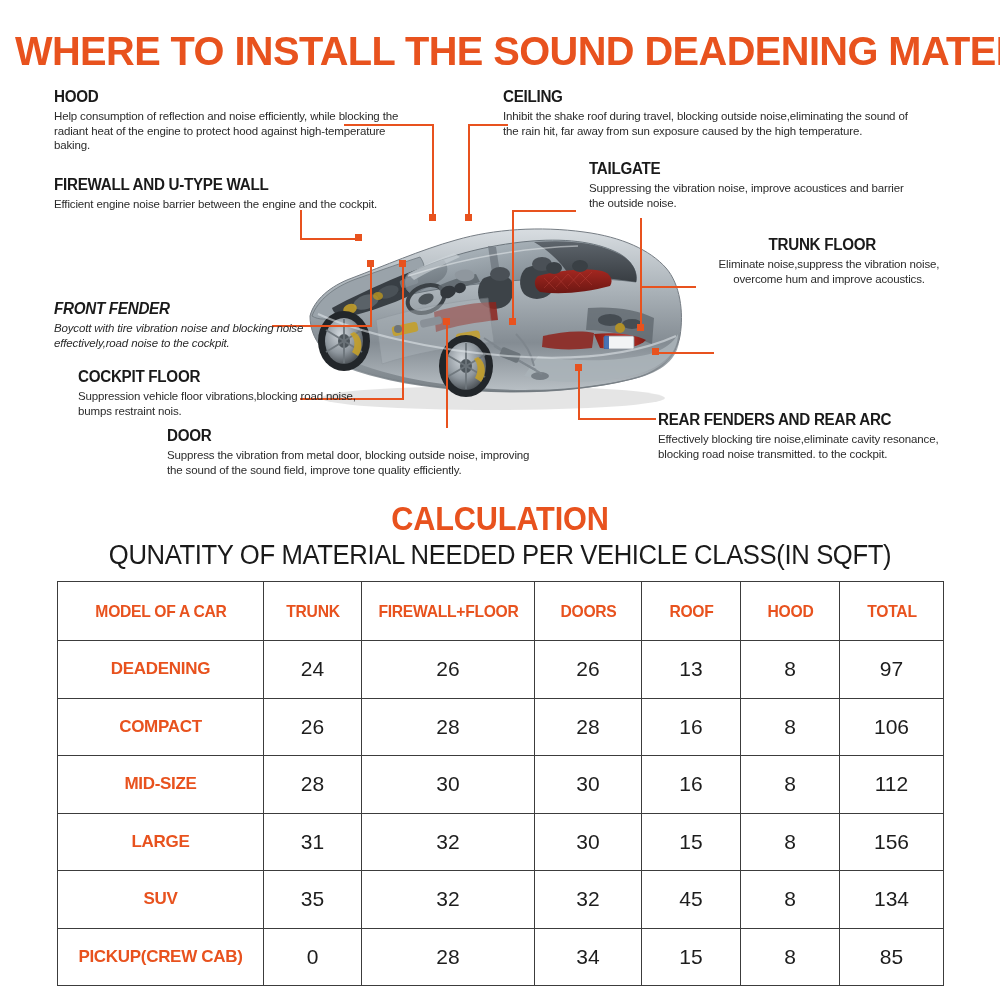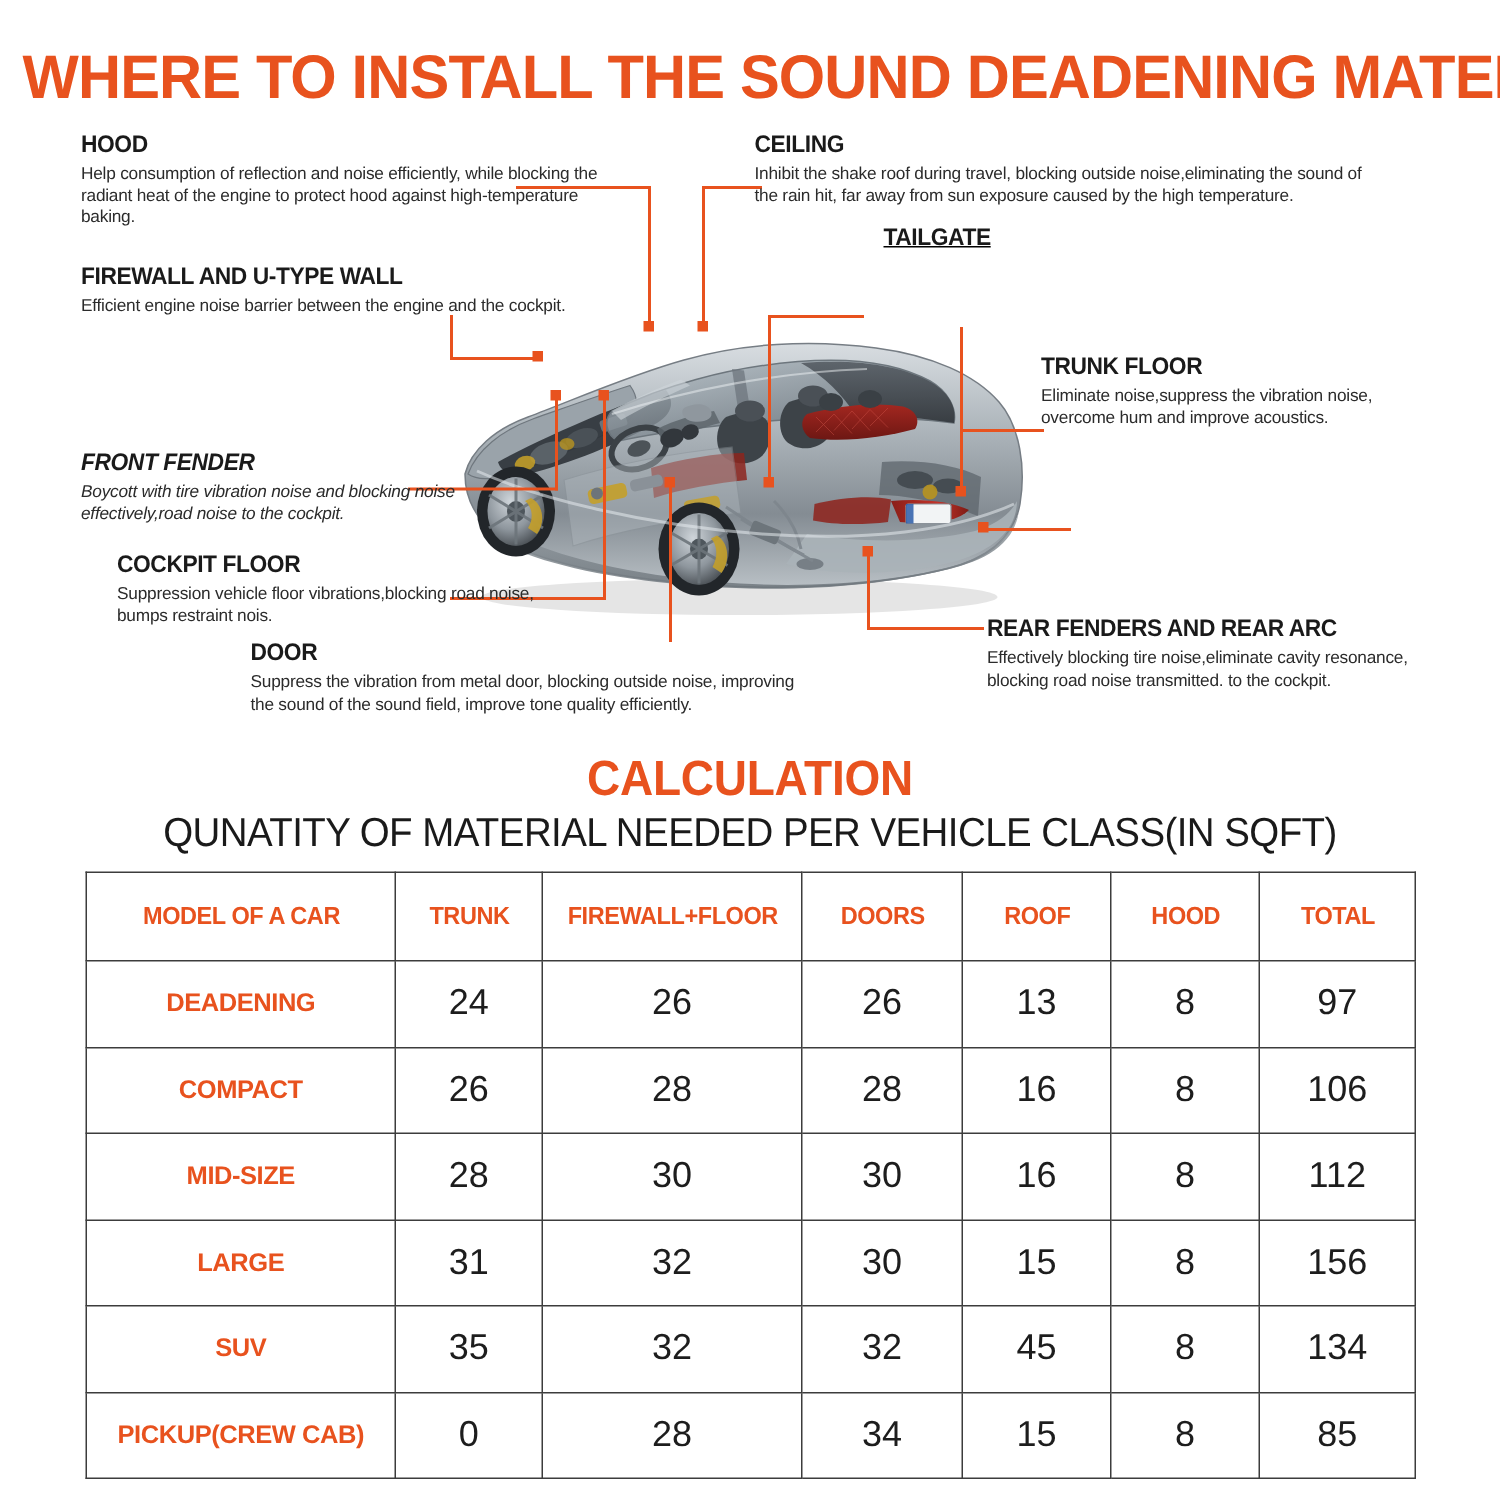--- a/index.html
+++ b/index.html
@@ -109,21 +109,21 @@
   .calc-table thead th {
     height: 58px;
     color: #E8521E;
     font-weight: bold;
     font-size: 16.5px;
     letter-spacing: -0.3px;
     transform: scaleX(0.95);
   }
   .calc-table tbody td {
     height: 56.5px;
-    font-size: 24px;
+    font-size: 21px;
     color: #1d1d1d;
     font-weight: normal;
   }
   .calc-table tbody td.model-cell {
     color: #E8521E;
     font-weight: bold;
     font-size: 17px;
     letter-spacing: -0.3px;
   }
   .c0 { width: 206px; }
@@ -369,25 +369,26 @@
   <div class="callout" style="left:167px; top:427px; width:380px;">
     <div class="c-title">DOOR</div>
     <div class="c-body">Suppress the vibration from metal door, blocking outside noise, improving the sound of the sound field, improve tone quality efficiently.</div>
   </div>
 
   <div class="callout" style="left:503px; top:88px; width:422px;">
     <div class="c-title">CEILING</div>
     <div class="c-body">Inhibit the shake roof during travel, blocking outside noise,eliminating the sound of the rain hit, far away from sun exposure caused by the high temperature.</div>
   </div>
 
-  <div class="callout" style="left:589px; top:150px; width:330px;text-decoration:underline;">
+  <div class="callout" style="left:589px; top:160px; width:330px;">
     <div class="c-title">TAILGATE</div>
-  </div>
-
-  <div class="callout" style="left:694px; top:236px; width:270px;">
+    <div class="c-body">Suppressing the vibration noise, improve acoustices and barrier the outside noise.</div>
+  </div>
+
+  <div class="callout" style="left:694px; top:236px; width:270px;text-align:center;">
     <div class="c-title">TRUNK FLOOR</div>
     <div class="c-body">Eliminate noise,suppress the vibration noise, overcome hum and improve acoustics.</div>
   </div>
 
   <div class="callout" style="left:658px; top:411px; width:310px;">
     <div class="c-title">REAR FENDERS AND REAR ARC</div>
     <div class="c-body">Effectively blocking tire noise,eliminate cavity resonance, blocking road noise transmitted. to the cockpit.</div>
   </div>
 
   <div class="calc-title">CALCULATION</div>

